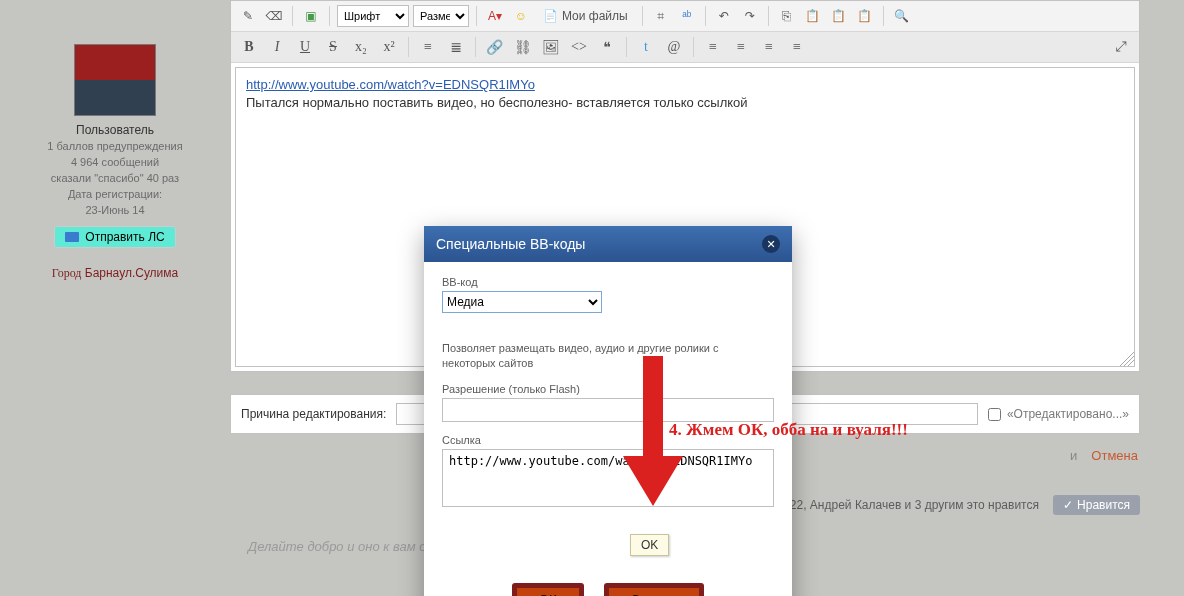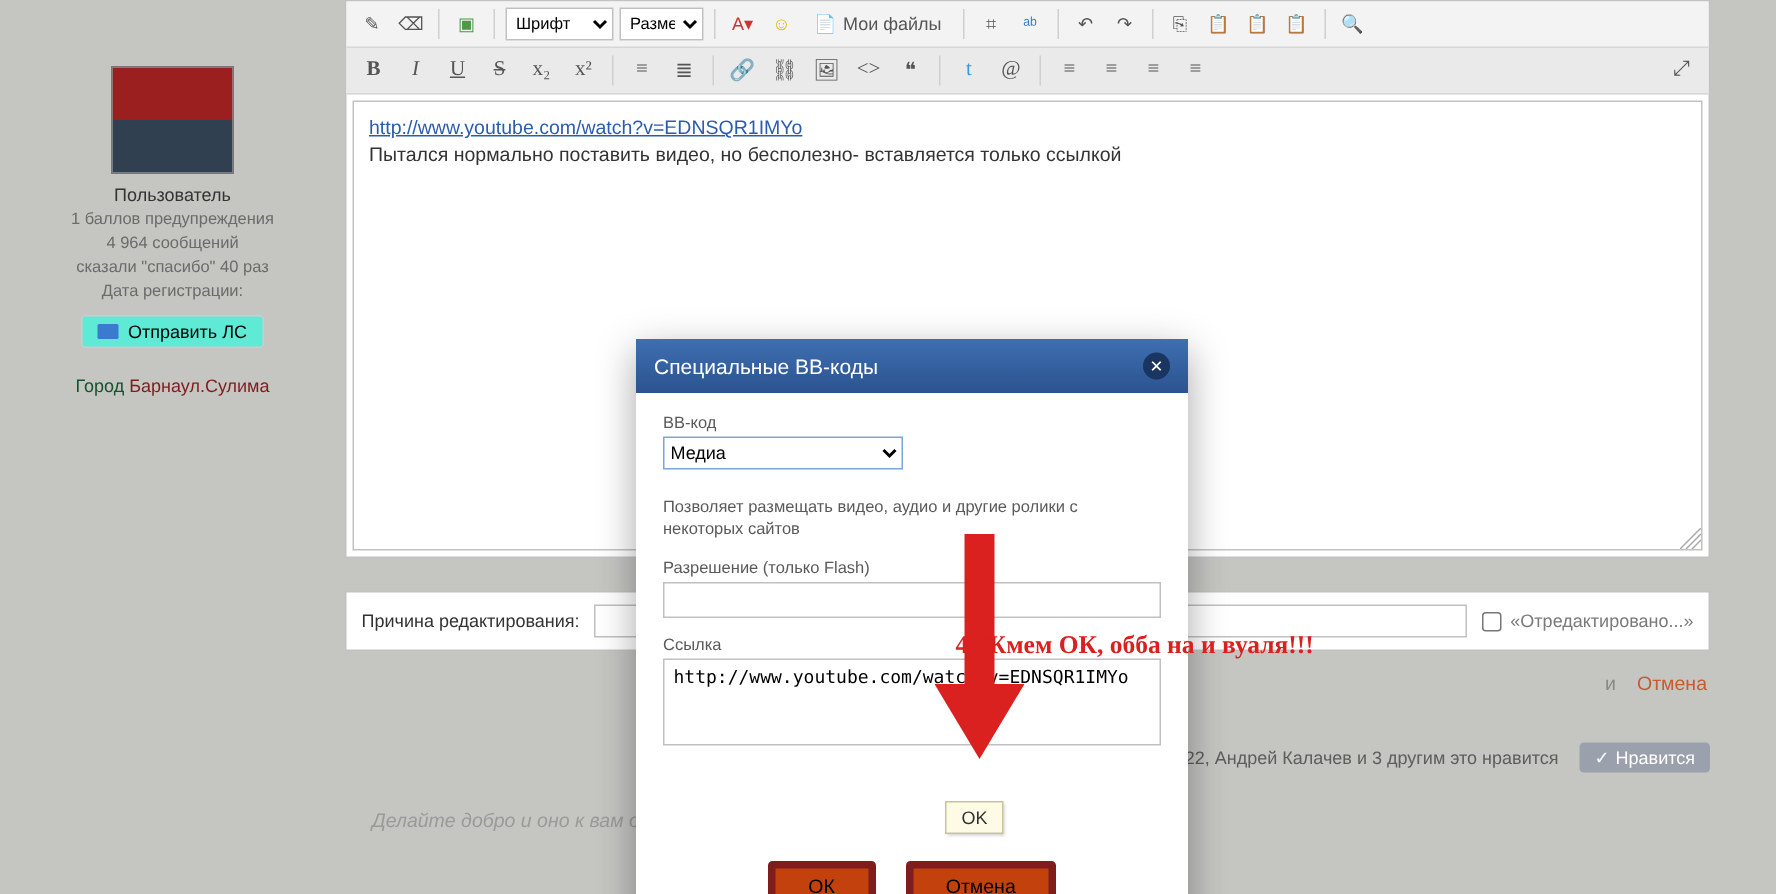--- a/index.html
+++ b/index.html
@@ -5,21 +5,21 @@
 * { box-sizing: border-box; margin: 0; padding: 0; }
 body { font-family: Arial, Helvetica, sans-serif; font-size: 12px; background: #c5c6c2; color: #333; width: 1184px; height: 596px; overflow: hidden; position: relative; }
 .page { display: flex; padding: 0; }
 .sidebar { width: 230px; text-align: center; padding: 0 8px; margin-top: 44px; }
 .avatar { width: 82px; height: 72px; margin: 0 auto 6px; border: 1px solid #777; background: linear-gradient(#9b1f1f 50%, #304050 50%); }
 .userinfo { font-size: 11px; color: #6b6b6b; line-height: 16px; }
 .userinfo .title { color: #333; font-size: 12px; }
 .send-pm { display: inline-flex; align-items: center; gap: 6px; margin-top: 8px; padding: 3px 10px; background: #5eead4; border: 1px solid #ccc; border-radius: 3px; font-size: 12px; cursor: pointer; }
 .send-pm .ico { width: 14px; height: 10px; background: #3a7acf; border-radius: 1px; display: inline-block; }
 .city { margin-top: 18px; font-size: 12px; }
-.city .lbl { color: #14532d; }
+.city .lbl { color: #7f1d1d; font-family: Liberation Serif, serif; }
 .city .val { color: #7f1d1d; }
 .main { flex: 1; padding-right: 44px; }
 .editor-frame { background: #fff; border: 1px solid #c2c2c2; }
 .toolbar { display: flex; align-items: center; gap: 4px; padding: 4px 6px; background: #f3f3f3; border-bottom: 1px solid #d6d6d6; }
 .tb-btn { width: 22px; height: 22px; display: inline-flex; align-items: center; justify-content: center; border: 1px solid transparent; border-radius: 2px; cursor: pointer; color: #555; font-size: 12px; }
 .tb-sep { width: 1px; height: 20px; background: #d0d0d0; margin: 0 3px; }
 .tb-sel { height: 22px; font-size: 11px; background: #fff; border: 1px solid #c0c0c0; padding: 0 2px; }
 .toolbar2 { display: flex; align-items: center; gap: 4px; padding: 4px 6px; background: #eaeaea; border-bottom: 1px solid #d6d6d6; }
 .fmt { width: 24px; height: 22px; display: inline-flex; align-items: center; justify-content: center; cursor: pointer; color: #555; font-family: Georgia, serif; font-size: 14px; }
 .editor-body { min-height: 300px; padding: 8px 10px; font-size: 13px; line-height: 18px; color: #333; position: relative; border: 1px solid #c2c2c2; margin: 4px; }
@@ -31,43 +31,44 @@
 .actions .cancel { color: #c75b2f; cursor: pointer; }
 .likes-row { margin-top: 26px; padding: 6px 0; font-size: 12px; color: #5d5d5d; display: flex; justify-content: flex-end; align-items: center; gap: 14px; }
 .like-btn { background: #9aa1ac; color: #fff; border-radius: 3px; padding: 3px 10px; font-size: 12px; cursor: pointer; display: inline-flex; align-items: center; gap: 4px; }
 .quote { margin: 18px 0 0 18px; font-style: italic; color: #9a9a9a; font-size: 13px; }
 
 .modal { position: absolute; left: 424px; top: 226px; width: 368px; background: #fff; box-shadow: 0 8px 26px rgba(0,0,0,0.35); border-radius: 2px; }
 .modal-head { background: linear-gradient(#3e6fb0, #2b5390); color: #fff; padding: 9px 12px; font-size: 14px; display: flex; justify-content: space-between; align-items: center; }
 .modal-head .close { width: 18px; height: 18px; background: #1a3560; border-radius: 50%; display: inline-flex; align-items: center; justify-content: center; font-size: 11px; cursor: pointer; }
 .modal-body { padding: 14px 18px 16px; font-size: 11px; color: #5a5a5a; }
 .modal-body label { display: block; margin-bottom: 3px; color: #5a5a5a; }
-.m-sel { width: 160px; height: 22px; border: 1px solid #7aa6d8; font-size: 12px; margin-bottom: 18px; background: #fff; }
+.m-sel { width: 160px; height: 22px; border: 1px solid #7aa6d8; font-size: 12px; margin-bottom: 28px; background: #fff; }
 .m-desc { margin-bottom: 12px; line-height: 15px; }
 .m-inp { width: 100%; height: 24px; border: 1px solid #c0c0c0; padding: 0 6px; font-size: 12px; margin-bottom: 12px; }
 .m-ta { width: 100%; height: 58px; border: 1px solid #c0c0c0; padding: 4px 6px; font-size: 12px; resize: none; }
 .modal-foot { display: flex; justify-content: center; gap: 20px; padding: 10px 0 16px; }
 .mbtn { padding: 4px 22px; font-size: 13px; border: 5px solid #7f1d1d; background: #c2410c; border-radius: 3px; cursor: pointer; margin-top: 48px; }
 .ok-tooltip { position: absolute; left: 630px; top: 534px; background: #fdfbe5; border: 1px solid #c8c49a; padding: 3px 10px; font-size: 12px; box-shadow: 1px 1px 2px rgba(0,0,0,0.2); }
-.red-text { position: absolute; left: 637px; top: 420px; color: #db2020; font-family: "Comic Sans MS", cursive; font-weight: bold; font-size: 17px; }
+.red-text { position: absolute; left: 669px; top: 420px; color: #db2020; font-family: "Comic Sans MS", cursive; font-weight: bold; font-size: 17px; }
 .arrow { position: absolute; left: 623px; top: 356px; }
 .resize-handle { position: absolute; right: 0; bottom: 0; width: 14px; height: 14px; }
 </style>
 </head>
 <body>
 
 <div class="page">
   <div class="sidebar">
     <div class="avatar"></div>
     <div class="userinfo">
       <div class="title">Пользователь</div>
       <div>1 баллов предупреждения</div>
       <div>4 964 сообщений</div>
       <div>сказали "спасибо" 40 раз</div>
       <div>Дата регистрации:</div>
+      <div>23-Июнь 14</div>
     </div>
     <button class="send-pm">
       <span class="ico"></span>
       <span>Отправить ЛС</span>
     </button>
     <div class="city">
       <span class="lbl">Город</span>
       <span class="val">Барнаул.Сулима</span>
     </div>
   </div>

